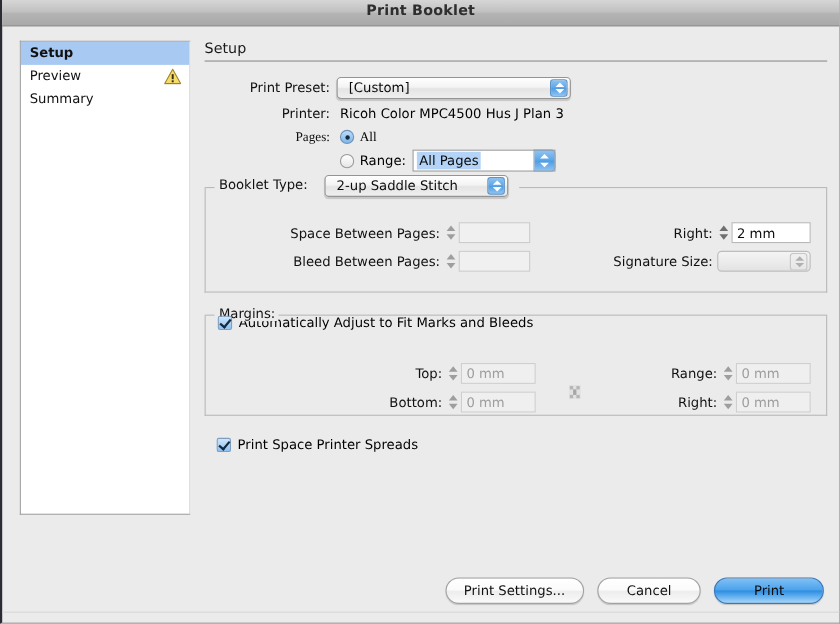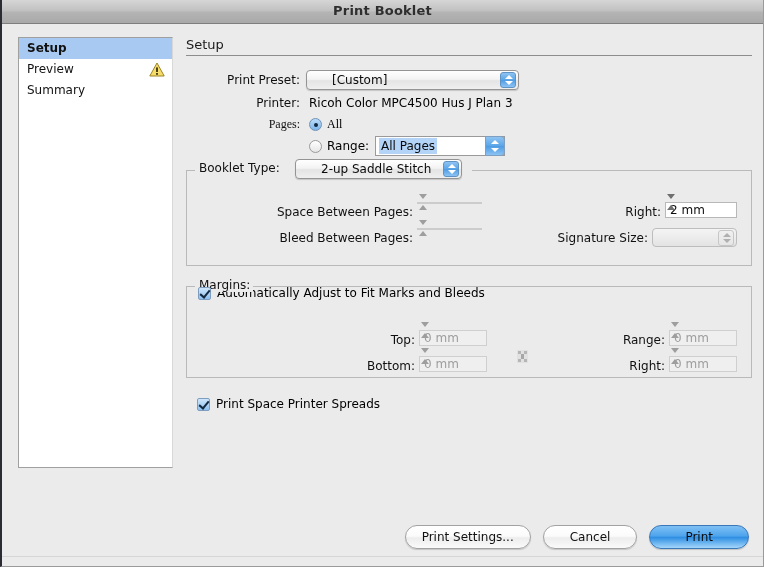--- a/index.html
+++ b/index.html
@@ -120,21 +120,21 @@
   .popup {
     position: relative;
     height: 20px;
     border: 1px solid #949494;
     border-radius: 4px;
     background: linear-gradient(to bottom, #ffffff 0%, #f3f3f3 46%, #e4e4e4 54%, #efefef 100%);
     box-shadow: 0 1px 1px rgba(0,0,0,0.16);
     box-sizing: border-box;
     display: flex;
     align-items: center;
-    padding-left: 25px;
+    padding-left: 10px;
     font-size: 12px;
     color: #0b0b0b;
     overflow: hidden;
   }
   .popup .arrows {
     position: absolute;
     right: 2px;
     top: 1px;
     width: 16px;
     height: 16px;
@@ -255,21 +255,20 @@
     border: solid #13293f;
     border-width: 0 2px 2px 0;
     transform: rotate(40deg);
   }
 
   
   .stepfield {
     display: flex;
     align-items: stretch;
     height: 19px;
-    flex-direction: column;
   }
   .stepper {
     width: 13px;
     position: relative;
     flex: none;
     background: transparent;
   }
   .stepper:before,
   .stepper:after {
     content: "";

